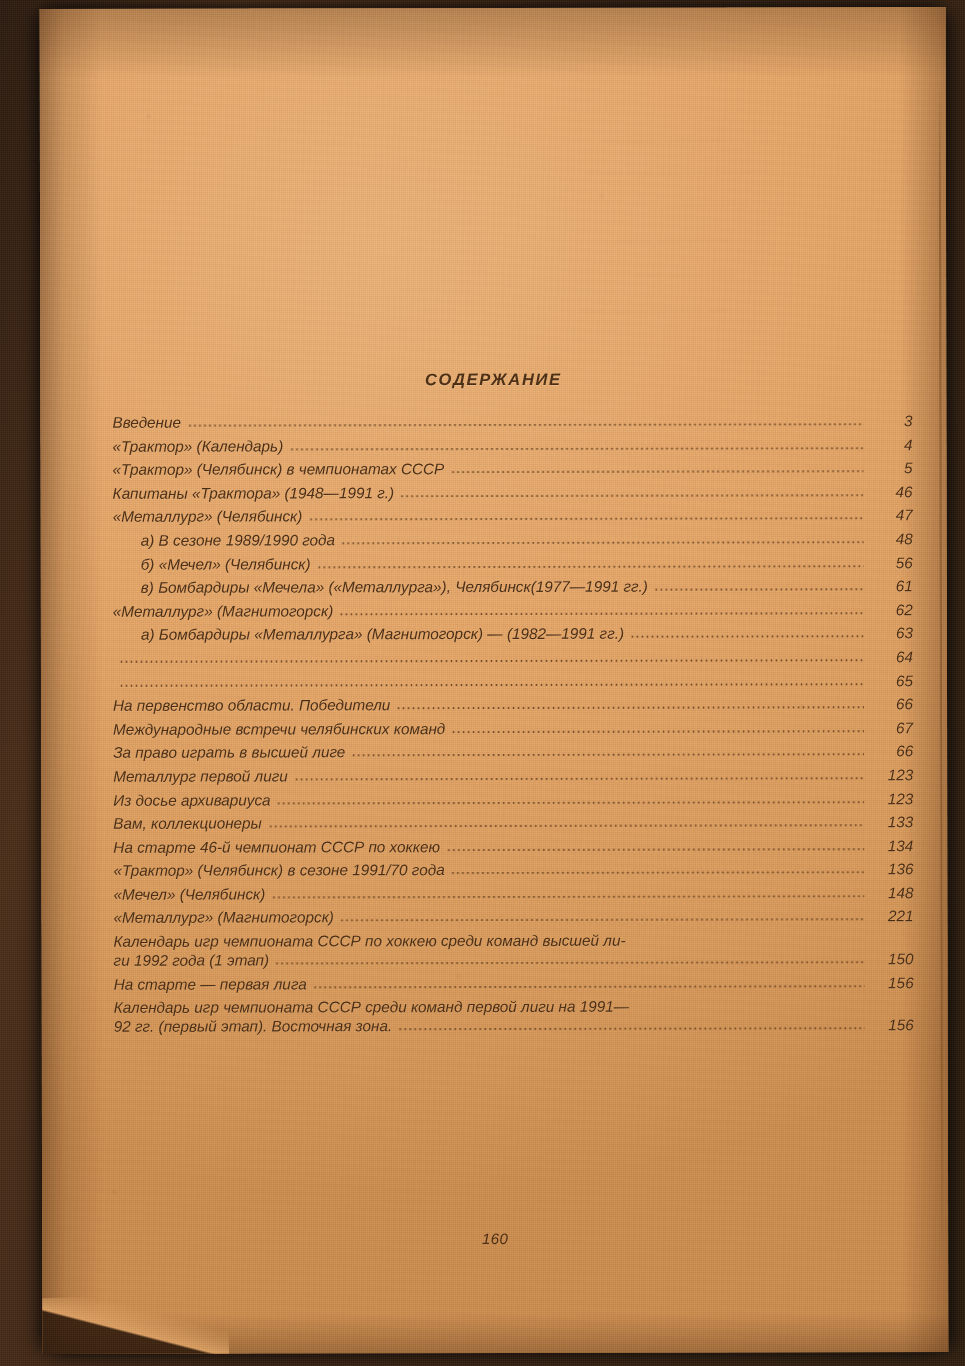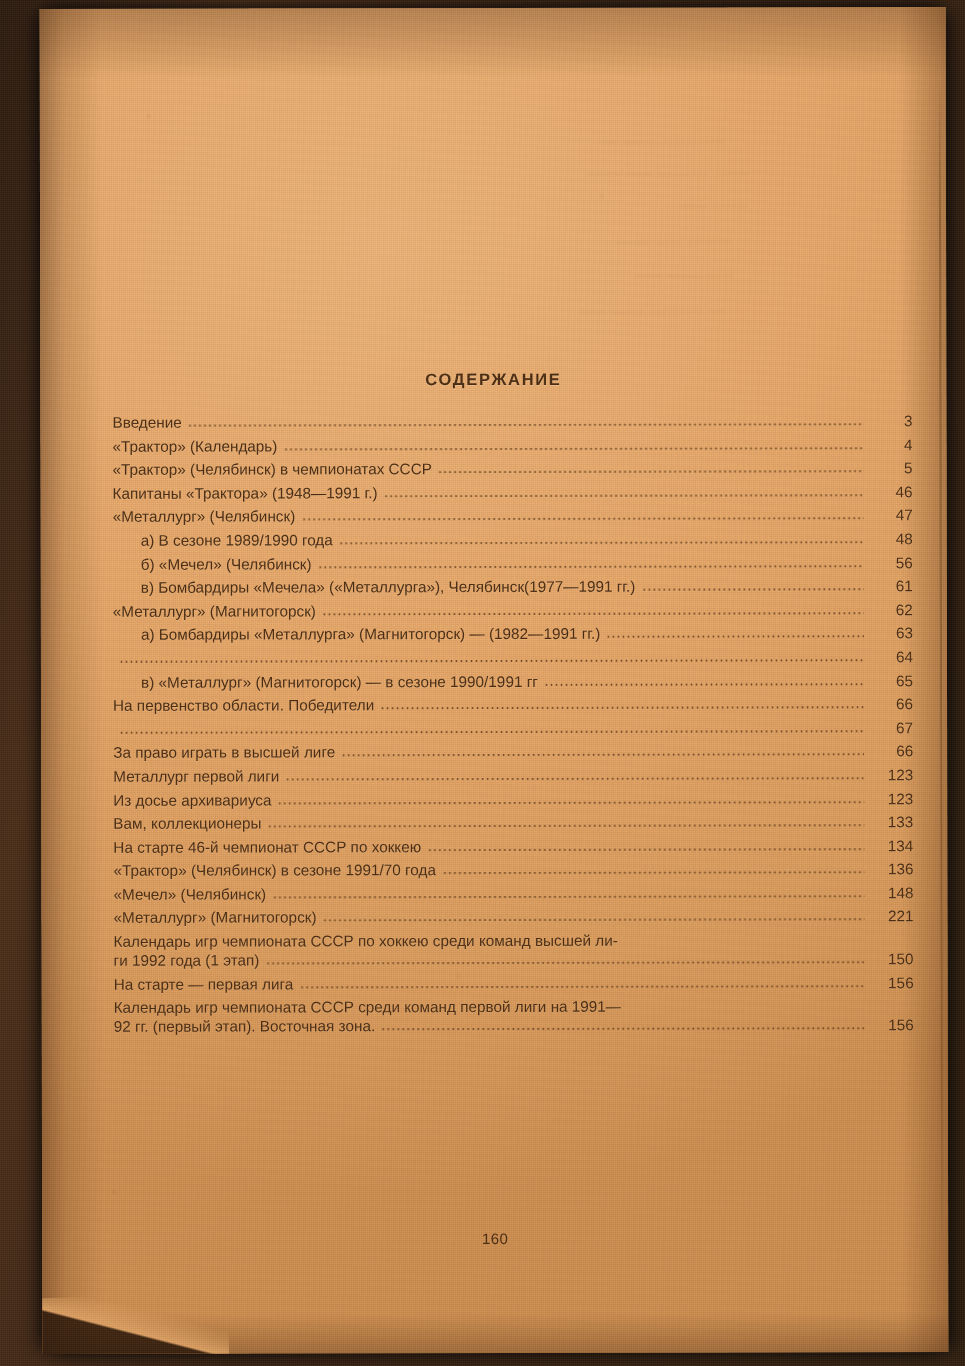--- a/index.html
+++ b/index.html
@@ -8,20 +8,21 @@
     width:965px;height:1366px;overflow:hidden;
     background:#3a2414;
     font-family:"Liberation Sans","DejaVu Sans",sans-serif;
   }
 
   
   #scene{
     position:relative;width:965px;height:1366px;
     background:
       linear-gradient(105deg,#2b1a0e 0%,#4a2d18 18%,#3a2313 45%,#32200f 100%);
+    font-style: italic;
   }
   #scene::after{ 
     content:"";position:absolute;inset:0;pointer-events:none;
     background-image:
       repeating-linear-gradient(0deg,rgba(255,255,255,.035) 0 1px,rgba(0,0,0,.035) 1px 2px),
       repeating-linear-gradient(90deg,rgba(255,255,255,.028) 0 1px,rgba(0,0,0,.03) 1px 2px);
     opacity:.85;
   }
 
   
@@ -206,30 +207,30 @@
           <div class="row indent">
             <span class="label">а) Бомбардиры «Металлурга» (Магнитогорск) — (1982—1991 гг.)</span>
             <span class="dots"></span>
             <span class="pg">63</span>
           </div>
           <div class="row indent">
             <span class="dots"></span>
             <span class="pg">64</span>
           </div>
           <div class="row indent">
-            <span class="label">в) «Металлург» (Магнитогорск) — в сезоне 1990/1991 гг</span>
             <span class="dots"></span>
             <span class="pg">65</span>
           </div>
           <div class="row">
             <span class="label">На первенство области. Победители</span>
             <span class="dots"></span>
             <span class="pg">66</span>
           </div>
           <div class="row">
+            <span class="label">Международные встречи челябинских команд</span>
             <span class="dots"></span>
             <span class="pg">67</span>
           </div>
           <div class="row">
             <span class="label">За право играть в высшей лиге</span>
             <span class="dots"></span>
             <span class="pg">66</span>
           </div>
           <div class="row">
             <span class="label">Металлург первой лиги</span>

